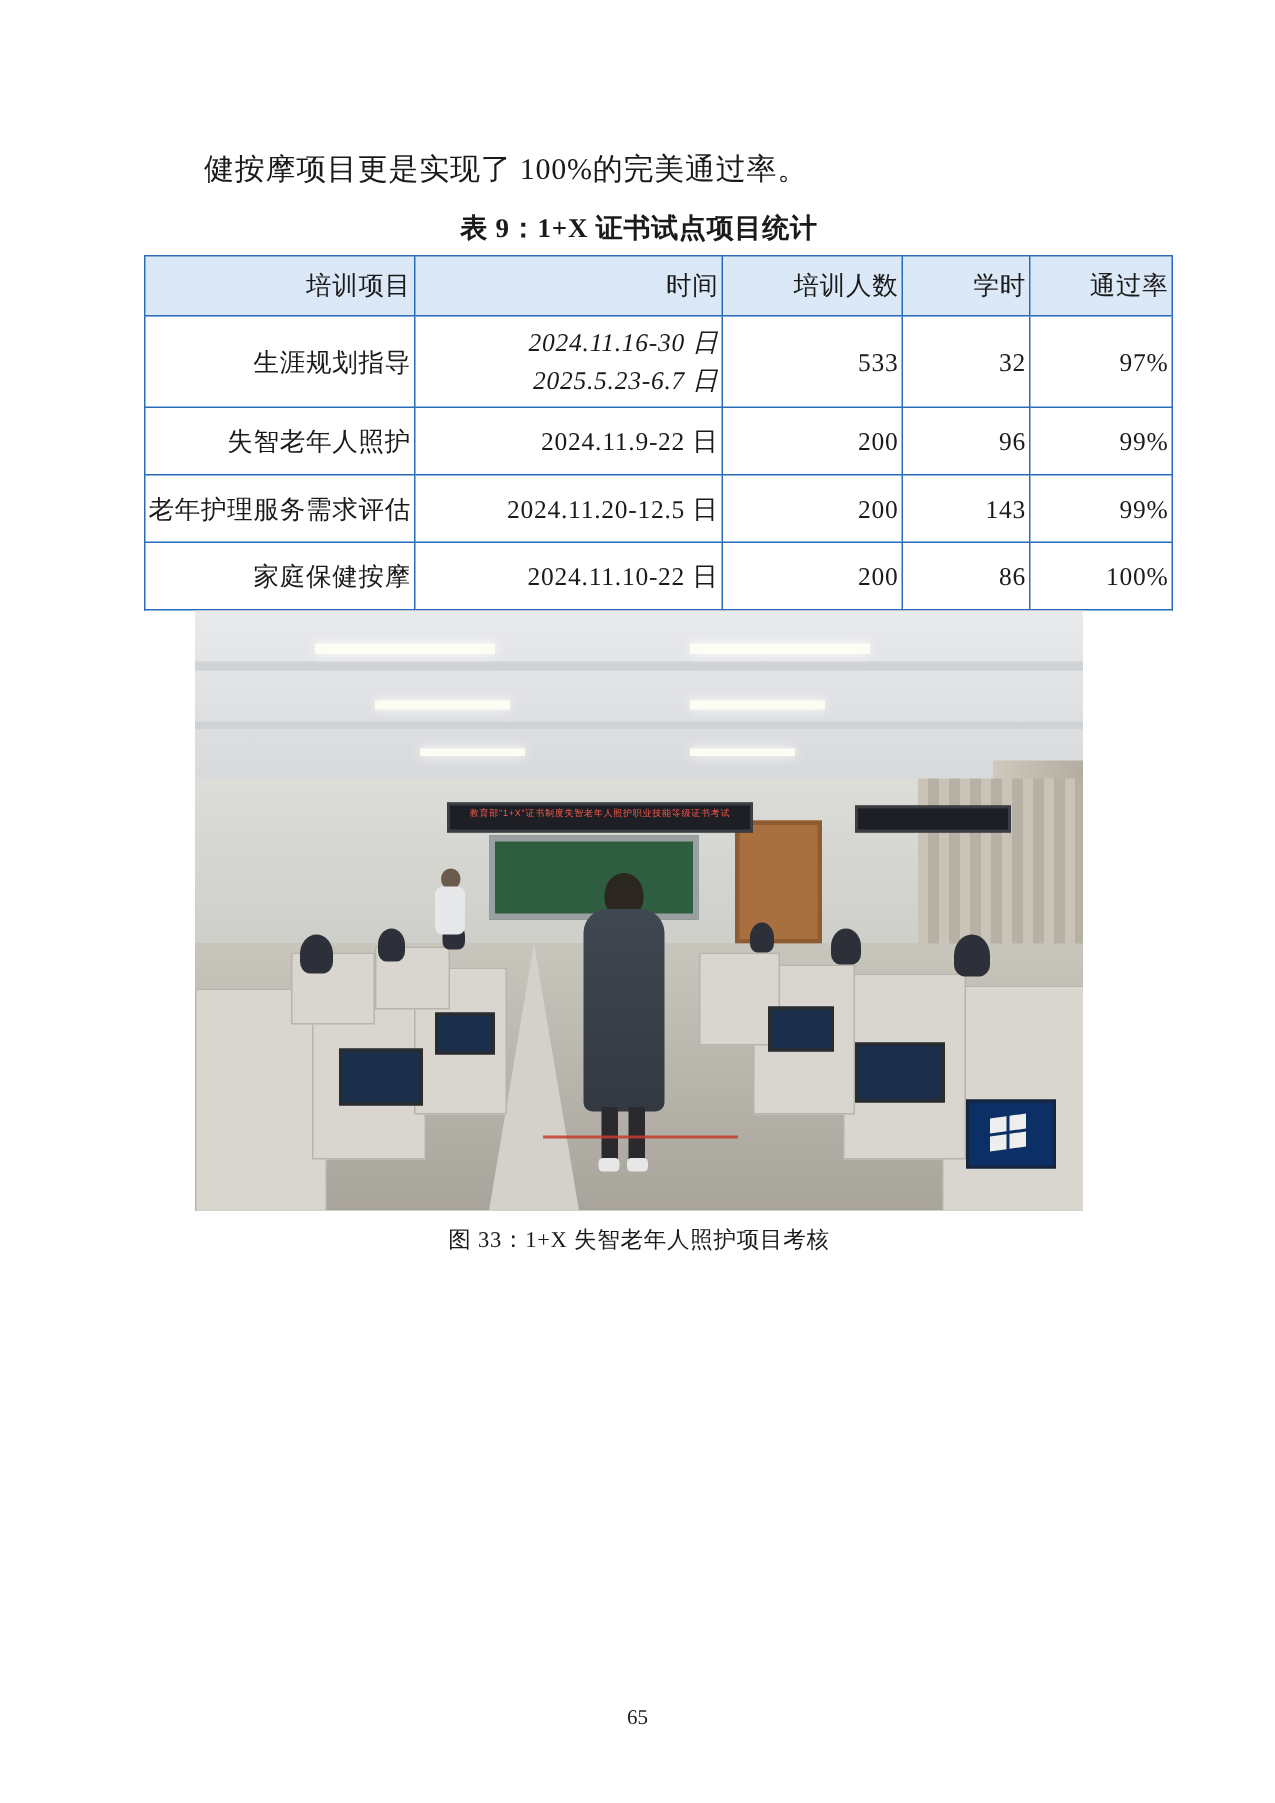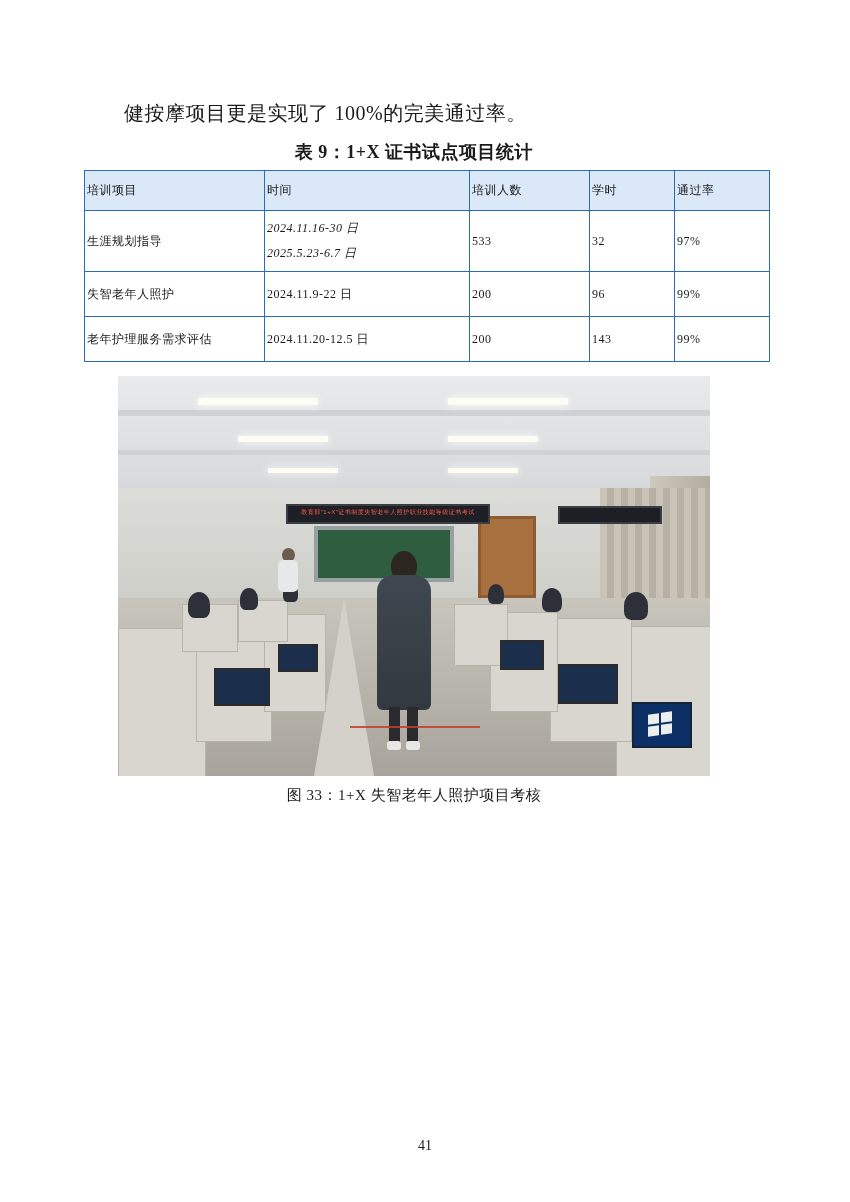--- a/index.html
+++ b/index.html
@@ -12,21 +12,21 @@
     height: 1202px;
     background: #ffffff;
     position: relative;
     margin: 0 auto;
     overflow: hidden;
     font-family: "Liberation Serif", "DejaVu Serif", serif;
     color: #1a1a1a;
   }
   .content {
     position: absolute;
-    left: 84px;
+    left: 96px;
     top: 96px;
     width: 660px;
   }
   .para {
     font-size: 20px;
     line-height: 34px;
     text-indent: 2em;
     margin: 0 0 10px 0;
     letter-spacing: 0.5px;
   }
@@ -39,22 +39,22 @@
     font-family: Liberation Serif, serif;
   }
   table.stats {
     border-collapse: collapse;
     width: 660px;
     margin: 0 auto;
     table-layout: fixed;
   }
   table.stats th, table.stats td {
     border: 1px solid #2b6cb8;
-    text-align: left;
-    font-size: 12px;
+    text-align: right;
+    font-size: 17px;
     padding: 5px 2px;
     line-height: 25px;
     letter-spacing: 0.5px;
   }
   table.stats thead th {
     background: #dbe8f7;
     font-weight: normal;
     padding: 7px 2px;
   }
   table.stats tbody td {
@@ -62,21 +62,21 @@
   }
   .col1 { width: 175px; }
   .col2 { width: 200px; }
   .col3 { width: 115px; }
   .col4 { width: 80px; }
   .col5 { width: 90px; }
   .two-line { line-height: 27px; font-style: italic; }
 
   
   .photo-wrap {
-    margin: 14px auto 0 auto;
+    margin: 0 auto 0 auto;
     width: 592px;
   }
   .photo {
     position: relative;
     width: 592px;
     height: 400px;
     overflow: hidden;
     background: #b9bdc0;
   }
   
@@ -245,20 +245,27 @@
           <td>200</td>
           <td>96</td>
           <td>99%</td>
         </tr>
         <tr>
           <td>老年护理服务需求评估</td>
           <td>2024.11.20-12.5 日</td>
           <td>200</td>
           <td>143</td>
           <td>99%</td>
+        </tr>
+        <tr>
+          <td>家庭保健按摩</td>
+          <td>2024.11.10-22 日</td>
+          <td>200</td>
+          <td>86</td>
+          <td>100%</td>
         </tr>
       </tbody>
     </table>
 
     <div class="photo-wrap">
       <div class="photo">
 
         <div class="ceiling"></div>
         <div class="beam" style="left:0;top:34px;width:100%;height:6px;"></div>
         <div class="beam" style="left:0;top:74px;width:100%;height:5px;"></div>
@@ -324,15 +331,15 @@
         <div class="win-logo">
           <div class="win-flag"></div>
         </div>
 
       </div>
       <div class="fig-caption">图 33：1+X 失智老年人照护项目考核</div>
     </div>
 
   </div>
 
-  <div class="page-number">41</div>
+  <div class="page-number">65</div>
 
 </div>
 
 </body></html>

